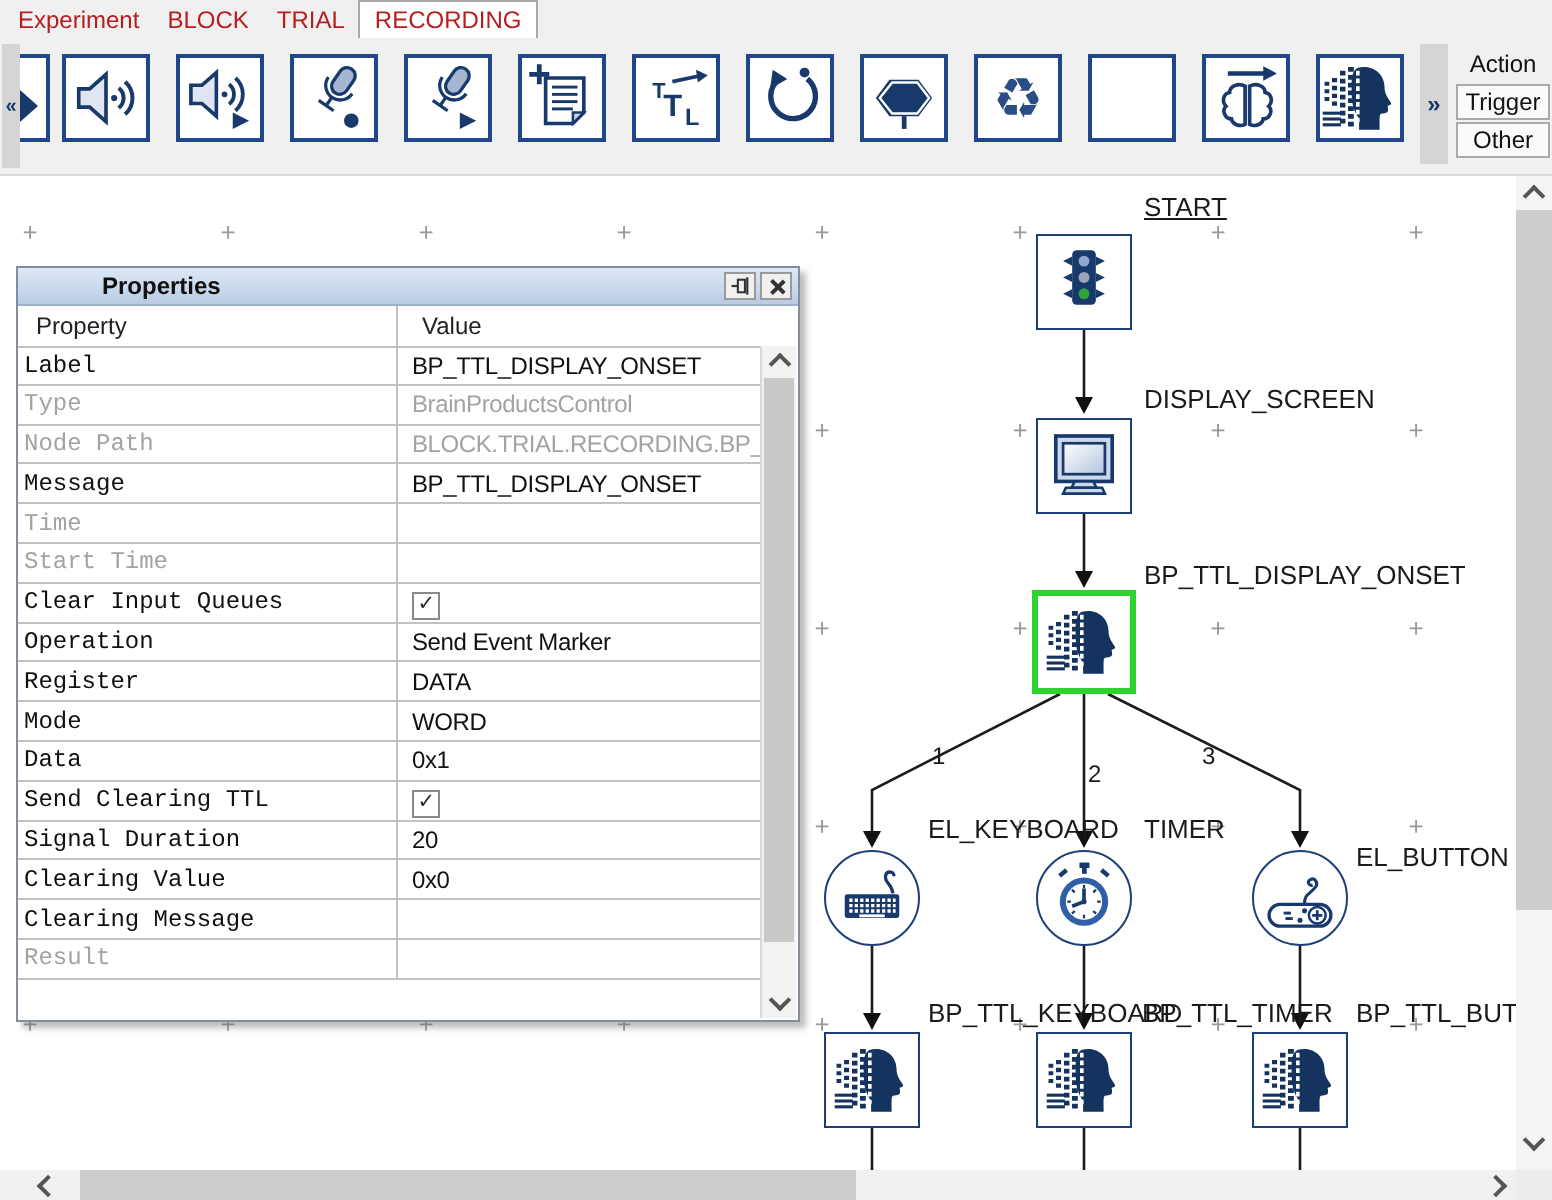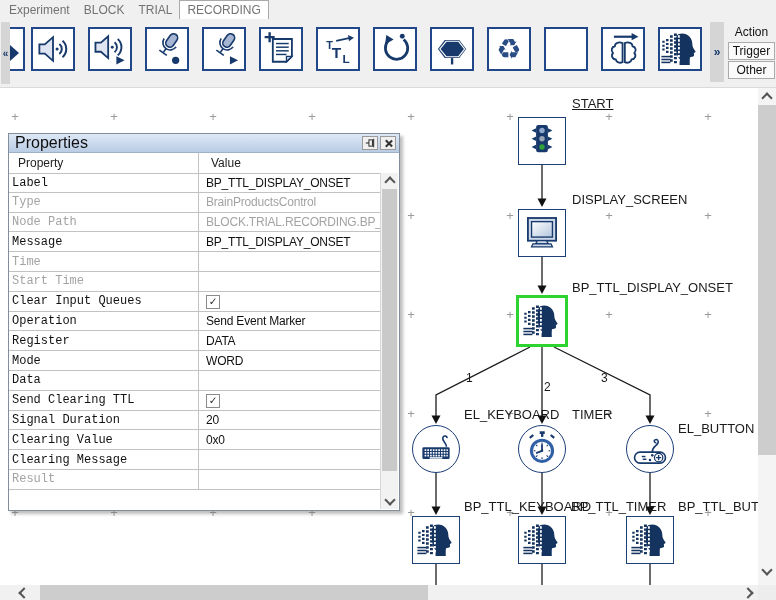--- a/index.html
+++ b/index.html
@@ -1,19 +1,19 @@
 <!DOCTYPE html>
 <html><head>
 <meta charset="utf-8">
 <style>
   html,body{margin:0;padding:0;background:#f0f0f0;font-family:"Liberation Sans","DejaVu Sans",sans-serif;}
   #app{position:relative;width:776px;height:600px;background:#fff;overflow:hidden;font-size:12px;color:#111;}
   
   .tabbar{position:absolute;left:0;top:0;width:776px;height:19px;background:#f0f0f0;display:flex;align-items:stretch;padding-left:2px;box-sizing:border-box;}
-  .tab{padding:3px 7px 2px 7px;font-size:12px;color:#737373;white-space:nowrap;cursor:default;}
+  .tab{padding:3px 7px 2px 7px;font-size:12px;color:#b91c1c;white-space:nowrap;cursor:default;}
   .tab.active{background:#fff;border:1px solid #a9a9a9;border-bottom:none;padding-top:2px;}
   
   .toolbar{position:absolute;left:0;top:19px;width:776px;height:69px;background:#f0f0f0;border-bottom:1px solid #dadada;box-sizing:border-box;}
   .ovl{position:absolute;left:1px;top:3px;width:9px;height:62px;background:#d5d5d5;color:#17396b;font-weight:bold;font-size:10px;display:flex;align-items:center;justify-content:center;}
   .ovr{position:absolute;left:710px;top:3px;width:14px;height:60px;background:#d5d5d5;color:#17396b;font-weight:bold;font-size:12px;display:flex;align-items:center;justify-content:center;}
   .tbtn{width:44px;height:44px;background:#fff;border:2px solid #20478a;box-sizing:border-box;display:flex;align-items:center;justify-content:center;flex:0 0 auto;}
   .tbtn-partial{position:absolute;left:10px;top:8px;width:15px;height:44px;background:#fff;border:2px solid #20478a;border-left:none;box-sizing:border-box;overflow:hidden;}
   .tbtn-row{position:absolute;left:31px;top:8px;display:flex;gap:13px;}
   .palette{position:absolute;left:728px;top:5px;width:47px;}
   .pal-action{height:17px;text-align:center;font-size:12px;color:#111;line-height:17px;}
@@ -35,21 +35,21 @@
   .hthumb{position:absolute;left:40px;top:0;width:388px;height:15px;background:#cdcdcd;}
   .corner{position:absolute;right:0;bottom:0;width:18px;height:15px;background:#ededed;z-index:6;}
   .chev{position:absolute;width:6px;height:6px;border-left:2px solid #555;border-bottom:2px solid #555;}
   .chev.up{transform:rotate(135deg);}
   .chev.down{transform:rotate(-45deg);}
   .chev.left{transform:rotate(45deg);}
   .chev.right{transform:rotate(-135deg);}
   
   .props{position:absolute;left:8px;top:133px;width:392px;height:378px;background:#fff;border:1px solid #848e9a;box-sizing:border-box;z-index:10;box-shadow:3px 3px 3px rgba(110,110,110,.45);}
   .props-title{position:absolute;left:0;top:0;right:0;height:19px;background:linear-gradient(#dde8f6,#b9cce4);border-bottom:1px solid #9db1ca;display:flex;align-items:center;padding:0 3px 0 6px;box-sizing:border-box;}
-  .props-title-text{font-weight:normal;font-size:16px;color:#101010;flex:1;}
+  .props-title-text{font-weight:bold;font-size:12px;color:#101010;flex:1;margin-left:36px;}
   .wbtn{width:16px;height:14px;background:#f0f0f0;border:1px solid #9a9a9a;display:flex;align-items:center;justify-content:center;margin-left:2px;box-sizing:border-box;}
   .xglyph{position:relative;width:8px;height:8px;}
   .xglyph::before,.xglyph::after{content:"";position:absolute;left:3.5px;top:-0.5px;width:1.6px;height:9px;background:#333;}
   .xglyph::before{transform:rotate(45deg);} .xglyph::after{transform:rotate(-45deg);}
   .props-head{position:absolute;left:0;top:19px;right:18px;height:20px;border-bottom:1px solid #c2c2c2;display:flex;font-size:12px;color:#222;}
   .ph-name{width:190px;box-sizing:border-box;border-right:1px solid #c2c2c2;padding:3px 0 0 9px;}
   .ph-value{flex:1;padding:3px 0 0 12px;}
   .props-rows{position:absolute;left:0;top:39px;right:18px;bottom:0;overflow:hidden;}
   .prow{height:19.8px;display:flex;border-bottom:1px solid #c2c2c2;box-sizing:border-box;font-size:12px;}
   .pname{width:190px;box-sizing:border-box;border-right:1px solid #c2c2c2;padding:2.5px 0 0 3px;white-space:nowrap;overflow:hidden;font-family:Liberation Mono, monospace;}
@@ -453,20 +453,21 @@
         <div class="prow">
           <div class="pname">Register</div>
           <div class="pvalue">DATA</div>
         </div>
         <div class="prow">
           <div class="pname">Mode</div>
           <div class="pvalue">WORD</div>
         </div>
         <div class="prow">
           <div class="pname">Data</div>
+          <div class="pvalue">0x1</div>
         </div>
         <div class="prow">
           <div class="pname">Send Clearing TTL</div>
           <div class="pvalue"><span class="checkbox">✓</span></div>
         </div>
         <div class="prow">
           <div class="pname">Signal Duration</div>
           <div class="pvalue">20</div>
         </div>
         <div class="prow">

